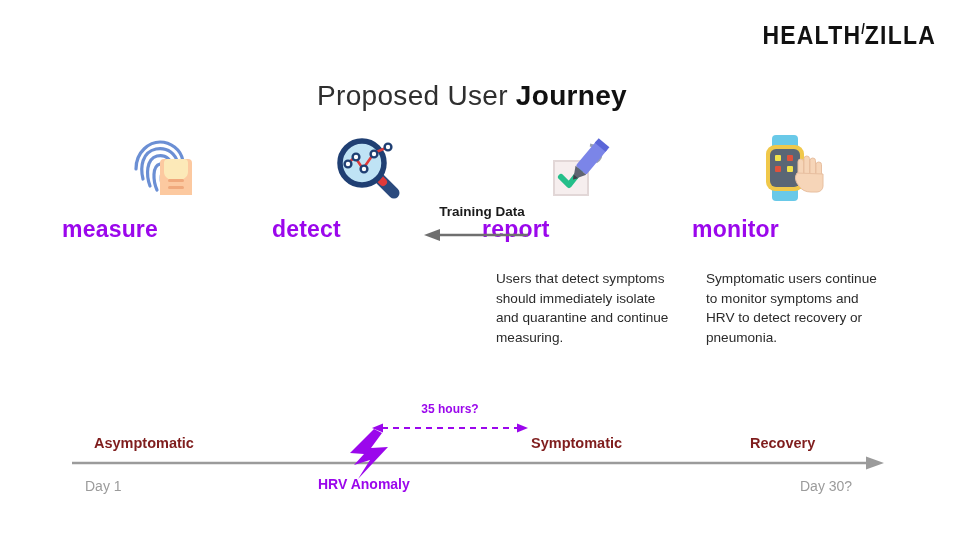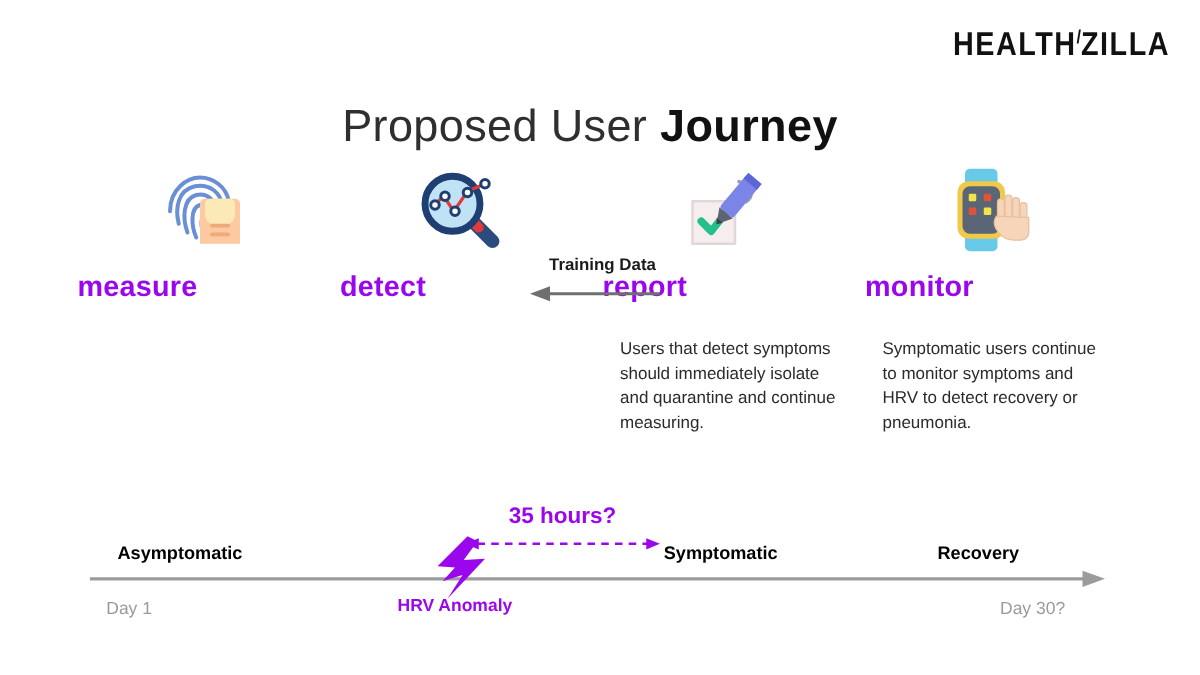--- a/index.html
+++ b/index.html
@@ -36,21 +36,21 @@
     letter-spacing: 0;
   }
 
   
   .page-title {
     position: absolute;
     top: 80px;
     left: 0;
     width: 944px;
     text-align: center;
-    font-size: 36px;
+    font-size: 28px;
     font-weight: 300;
     color: #2f2f2f;
     letter-spacing: .3px;
   }
   .page-title .strong {
     font-weight: 700;
     color: #111111;
   }
 
   
@@ -108,41 +108,41 @@
   }
 
   
   .hours {
     position: absolute;
     left: 372px;
     top: 402px;
     width: 156px;
   }
   .hours-label {
-    font-size: 18px;
+    font-size: 12px;
     font-weight: 700;
     color: #9b07ec;
     text-align: center;
     white-space: nowrap;
   }
   .hours-arrow {
     margin-top: 5px;
   }
 
   
   .timeline-axis {
     position: absolute;
     left: 72px;
     top: 455px;
   }
   .phase {
     position: absolute;
     font-size: 14.5px;
     font-weight: 700;
-    color: #000000;
+    color: #7f1d1d;
     white-space: nowrap;
   }
   .phase-asymptomatic { left: 94px;  top: 435px; }
   .phase-symptomatic  { left: 531px; top: 435px; }
   .phase-recovery     { left: 750px; top: 435px; }
 
   .day {
     position: absolute;
     font-size: 14px;
     color: #9b9b9b;

